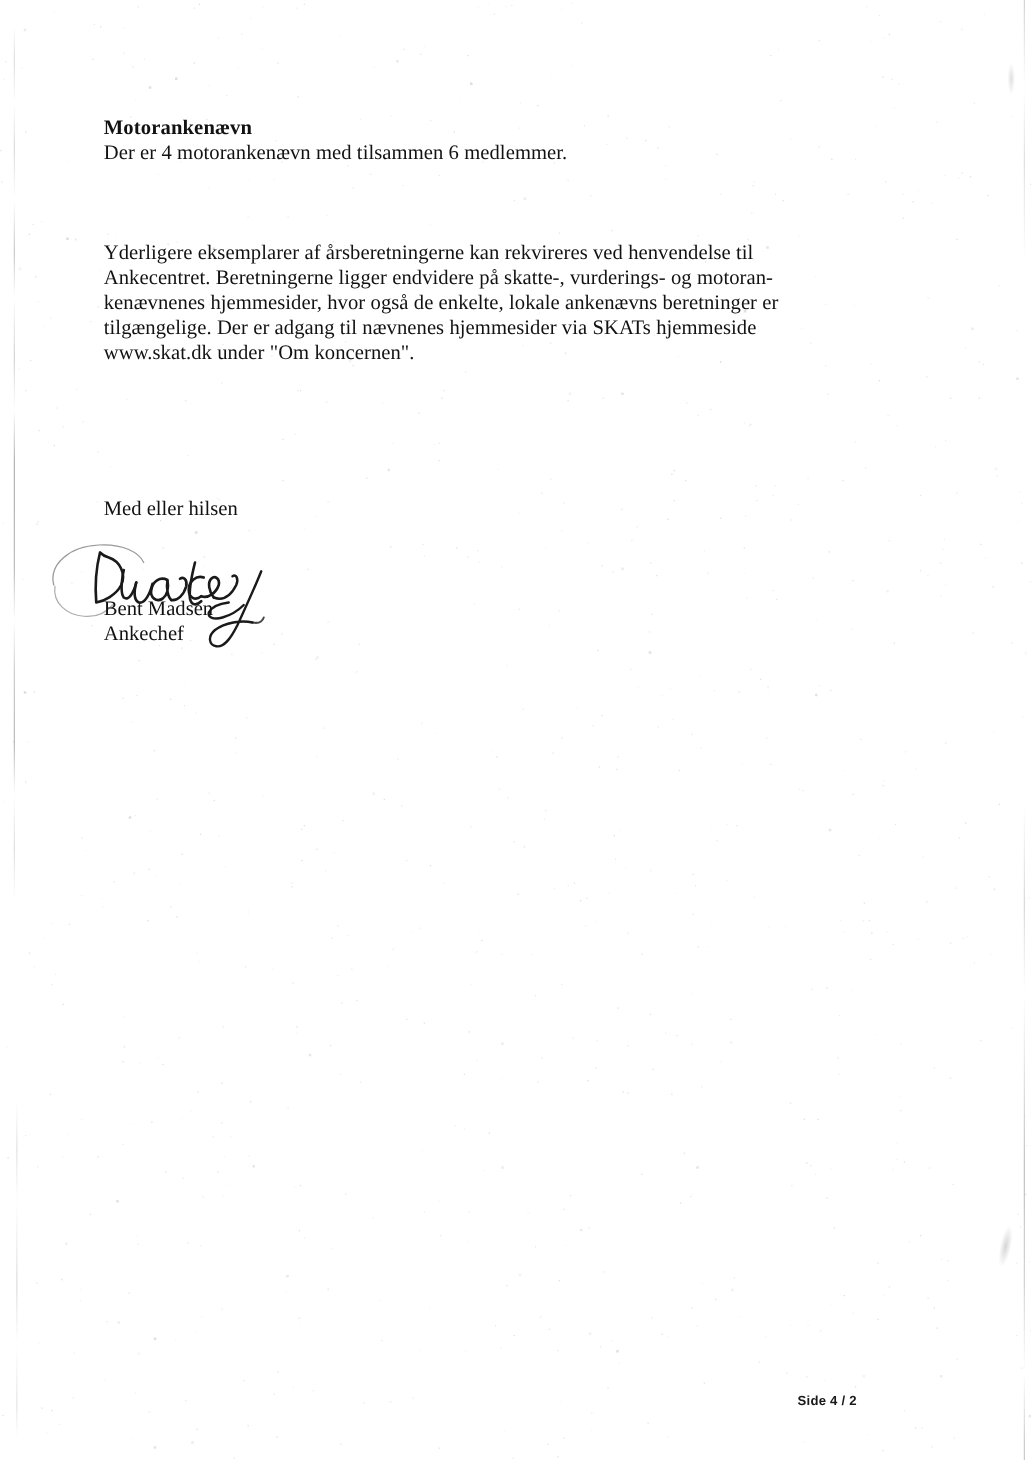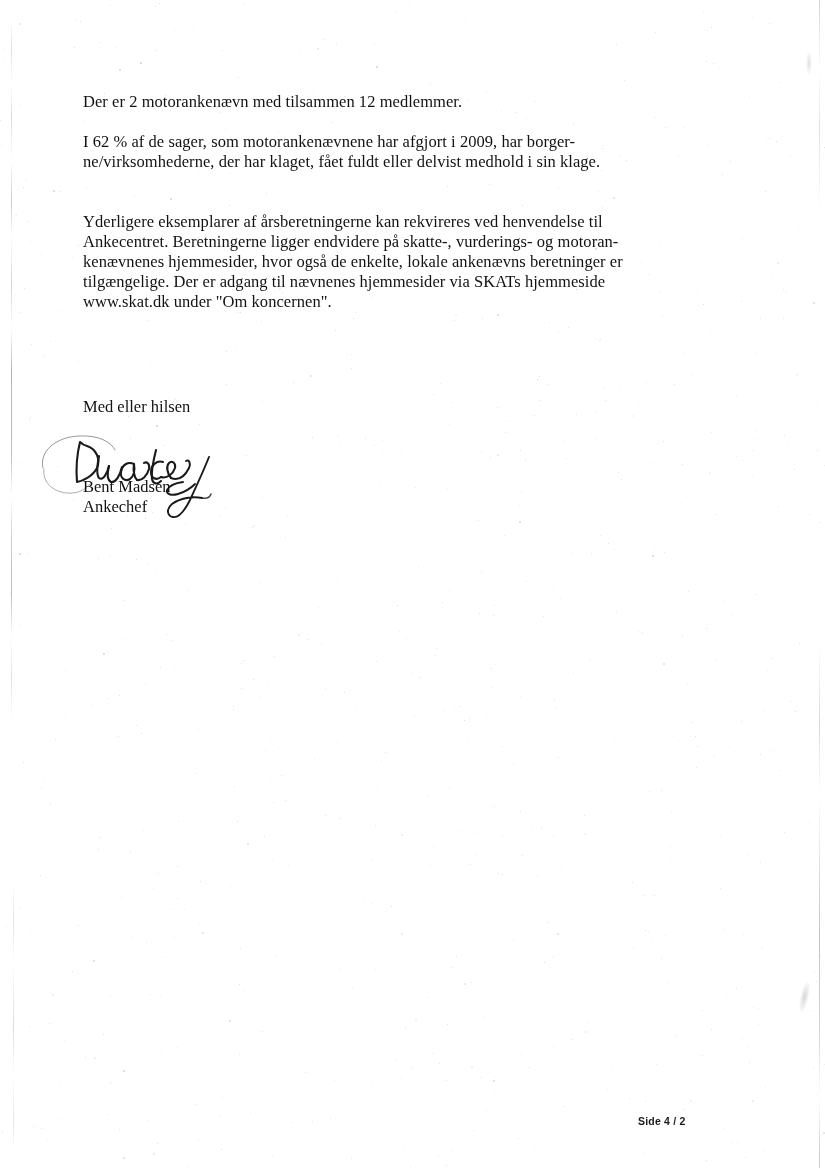--- a/index.html
+++ b/index.html
@@ -1053,27 +1053,26 @@
       <div class="speck" style="left: 143px; top: 830px; opacity: 0.44;"></div>
       <div class="speck" style="left: 35px; top: 750px; opacity: 0.19;"></div>
       <div class="speck" style="left: 10px; top: 593px; opacity: 0.47;"></div>
       <div class="speck" style="left: 553px; top: 835px; opacity: 0.43;"></div>
       <div class="speck" style="left: 298px; top: 974px; opacity: 0.29;"></div>
       <div class="speck" style="left: 144px; top: 707px; opacity: 0.19;"></div>
     </div>
 
   <div class="body-text">
 
-
-    <p class="para">Der er 2 motorankenævn med tilsammen 12 medlemmer.</p>
+    <div class="heading">Motorankenævn</div>
+
+    <p class="para">Der er 4 motorankenævn med tilsammen 6 medlemmer.</p>
 
     <div class="gap"></div>
 
-    <p class="para">I 62 % af de sager, som motorankenævnene har afgjort i 2009, har borger-
-ne/virksomhederne, der har klaget, fået fuldt eller delvist medhold i sin klage.</p>
 
     <div class="gap"></div>
 
 
     <div class="gap"></div>
 
     <p class="para">Yderligere eksemplarer af årsberetningerne kan rekvireres ved henvendelse til
 Ankecentret. Beretningerne ligger endvidere på skatte-, vurderings- og motoran-
 kenævnenes hjemmesider, hvor også de enkelte, lokale ankenævns beretninger er
 tilgængelige. Der er adgang til nævnenes hjemmesider via SKATs hjemmeside

